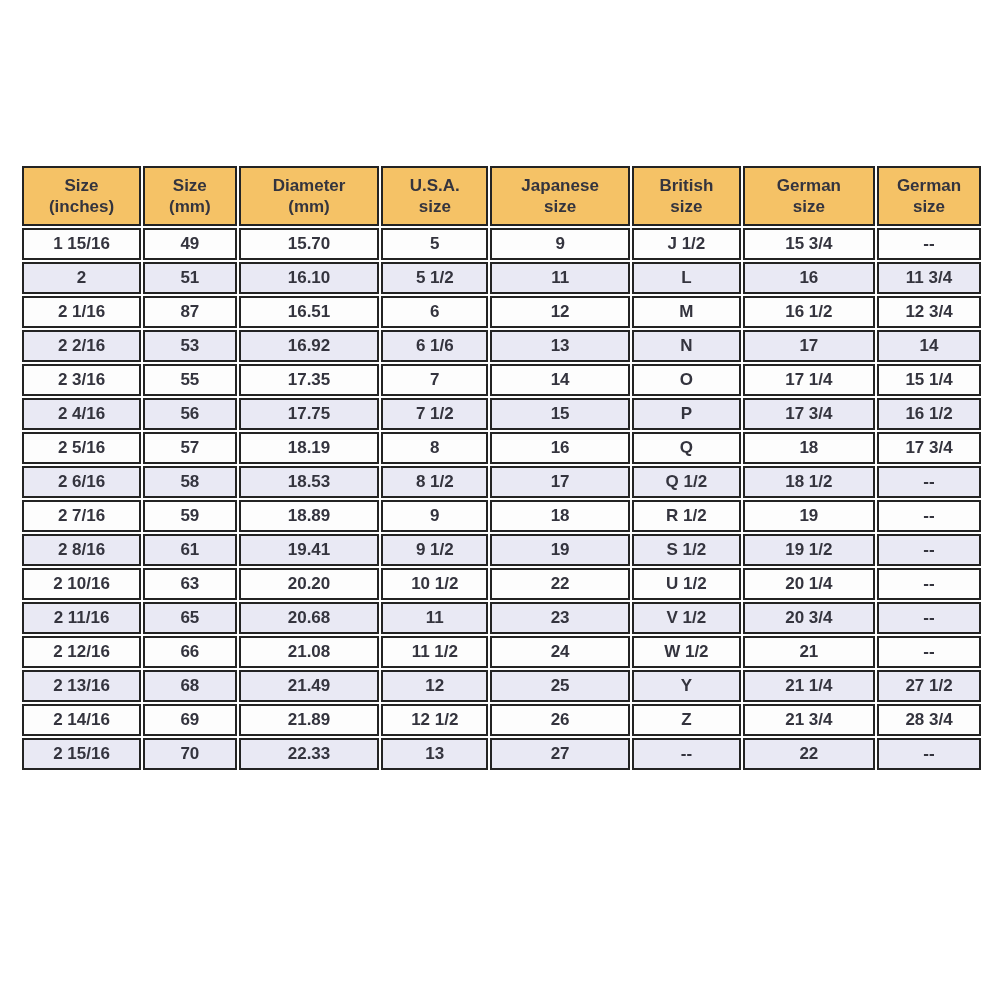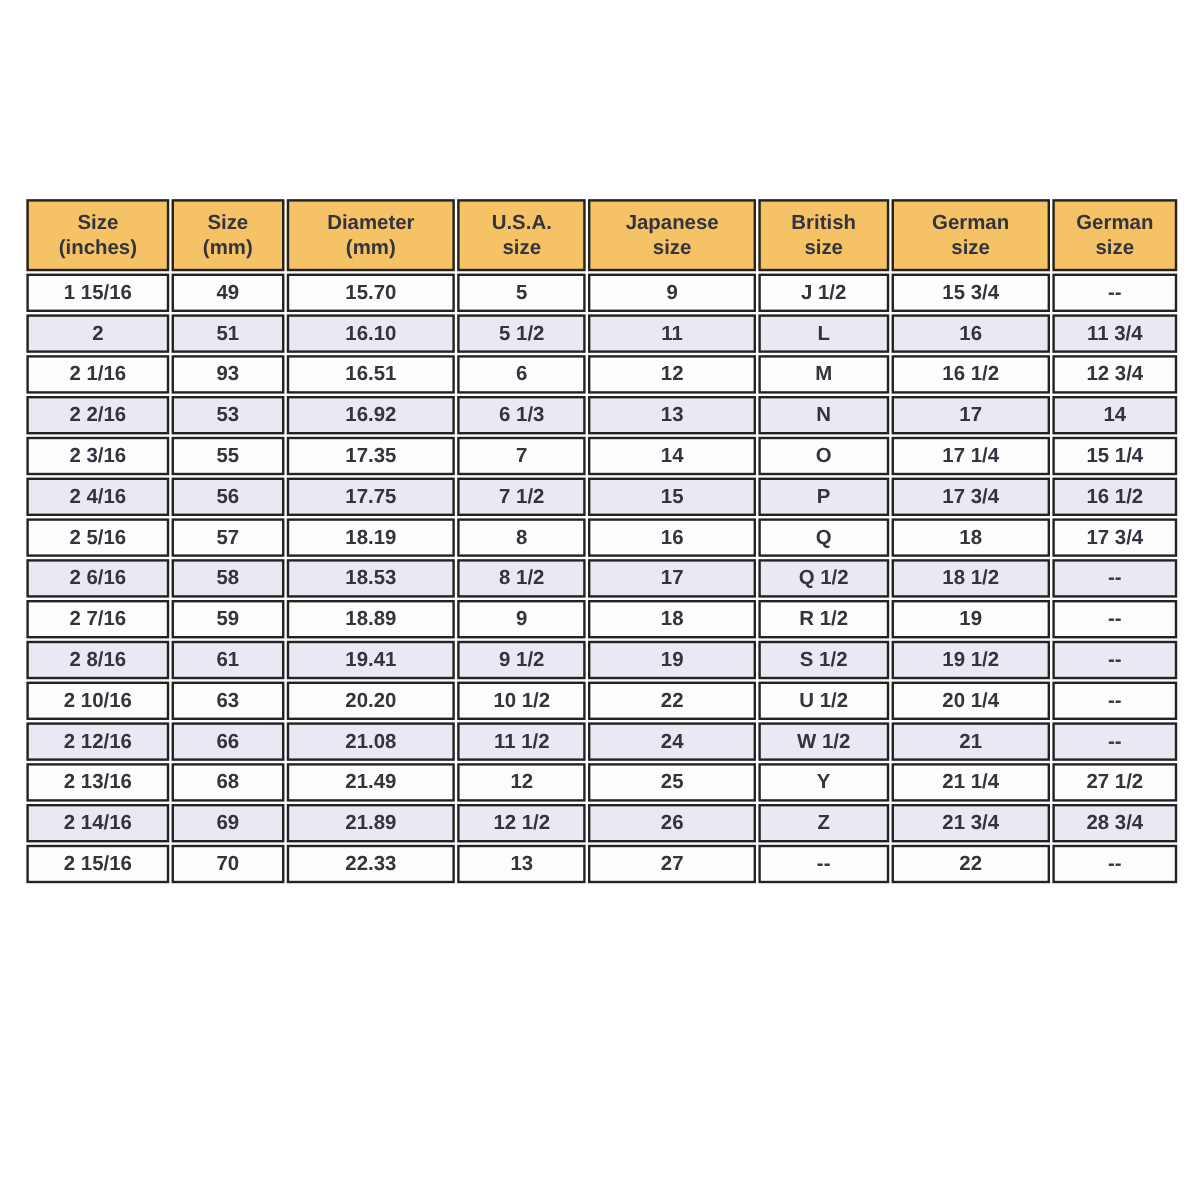--- a/index.html
+++ b/index.html
@@ -112,33 +112,33 @@
           <td>51</td>
           <td>16.10</td>
           <td>5 1/2</td>
           <td>11</td>
           <td>L</td>
           <td>16</td>
           <td>11 3/4</td>
         </tr>
         <tr>
           <td>2 1/16</td>
-          <td>93</td>
+          <td>87</td>
           <td>16.51</td>
           <td>6</td>
           <td>12</td>
           <td>M</td>
           <td>16 1/2</td>
           <td>12 3/4</td>
         </tr>
         <tr>
           <td>2 2/16</td>
           <td>53</td>
           <td>16.92</td>
-          <td>6 1/3</td>
+          <td>6 1/6</td>
           <td>13</td>
           <td>N</td>
           <td>17</td>
           <td>14</td>
         </tr>
         <tr>
           <td>2 3/16</td>
           <td>55</td>
           <td>17.35</td>
           <td>7</td>
@@ -201,20 +201,30 @@
           <td>2 10/16</td>
           <td>63</td>
           <td>20.20</td>
           <td>10 1/2</td>
           <td>22</td>
           <td>U 1/2</td>
           <td>20 1/4</td>
           <td>--</td>
         </tr>
         <tr>
+          <td>2 11/16</td>
+          <td>65</td>
+          <td>20.68</td>
+          <td>11</td>
+          <td>23</td>
+          <td>V 1/2</td>
+          <td>20 3/4</td>
+          <td>--</td>
+        </tr>
+        <tr>
           <td>2 12/16</td>
           <td>66</td>
           <td>21.08</td>
           <td>11 1/2</td>
           <td>24</td>
           <td>W 1/2</td>
           <td>21</td>
           <td>--</td>
         </tr>
         <tr>

